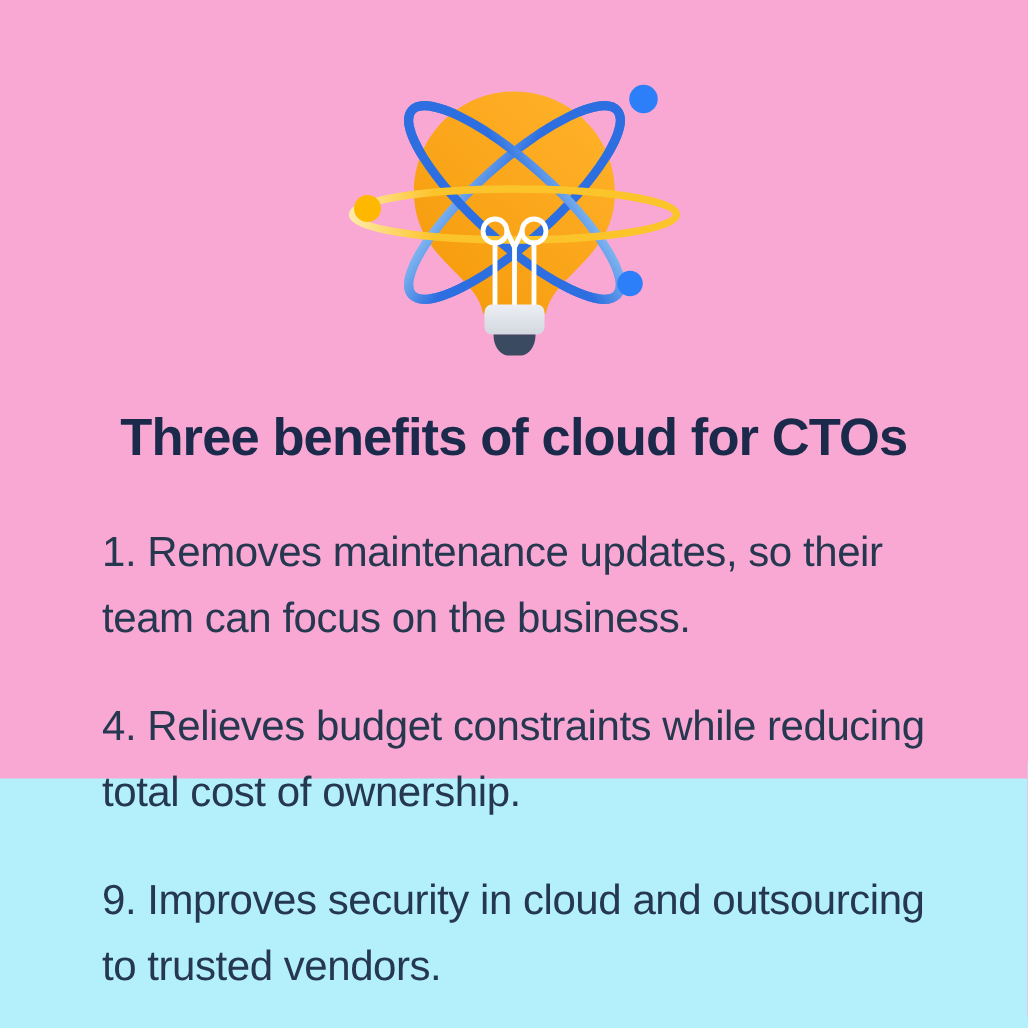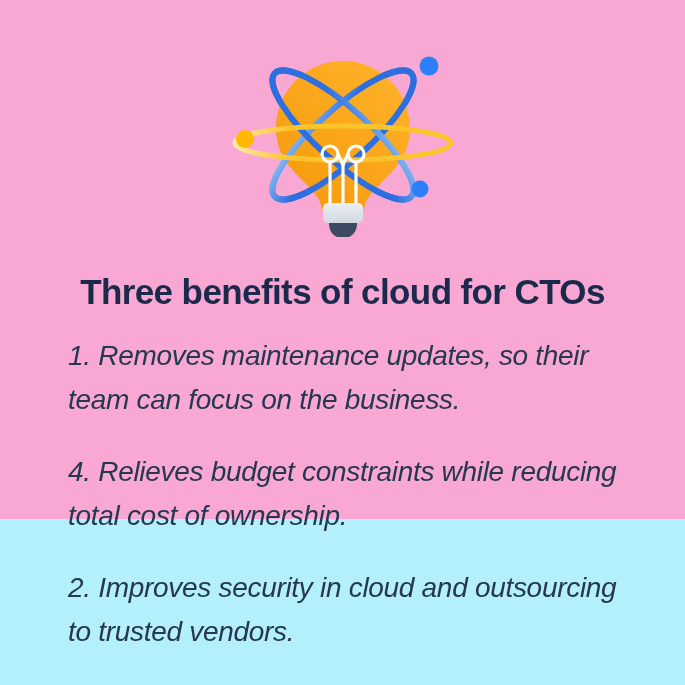--- a/index.html
+++ b/index.html
@@ -41,23 +41,22 @@
     text-align: center;
     font-size: 35px;
     font-weight: bold;
     letter-spacing: -0.6px;
     color: #1b2a4a;
     font-family: "Liberation Sans", sans-serif;
   }
   .benefits {
     position: absolute;
     left: 68px;
-    top: 306px;
+    top: 318px;
     width: 560px;
-    font-style: italic;
   }
   .benefit-item {
     font-size: 28px;
     line-height: 44px;
     color: #26384f;
     letter-spacing: -0.3px;
     margin-bottom: 24px;
     font-family: "Liberation Sans", sans-serif;
   }
   .benefit-item:last-child {
@@ -143,16 +142,16 @@
         <circle cx="32" cy="102" r="9" fill="#ffb800"></circle>
       </g>
     </svg>
   </div>
 
   <h1 class="headline">Three benefits of cloud for CTOs</h1>
 
   <div class="benefits">
     <p class="benefit-item">1. Removes maintenance updates, so their team can focus on the business.</p>
     <p class="benefit-item">4. Relieves budget constraints while reducing total cost of ownership.</p>
-    <p class="benefit-item">2. Improves security in cloud and outsourcing to trusted vendors.</p>
+    <p class="benefit-item">9. Improves security in cloud and outsourcing to trusted vendors.</p>
   </div>
 
 </div>
 
 </body></html>

